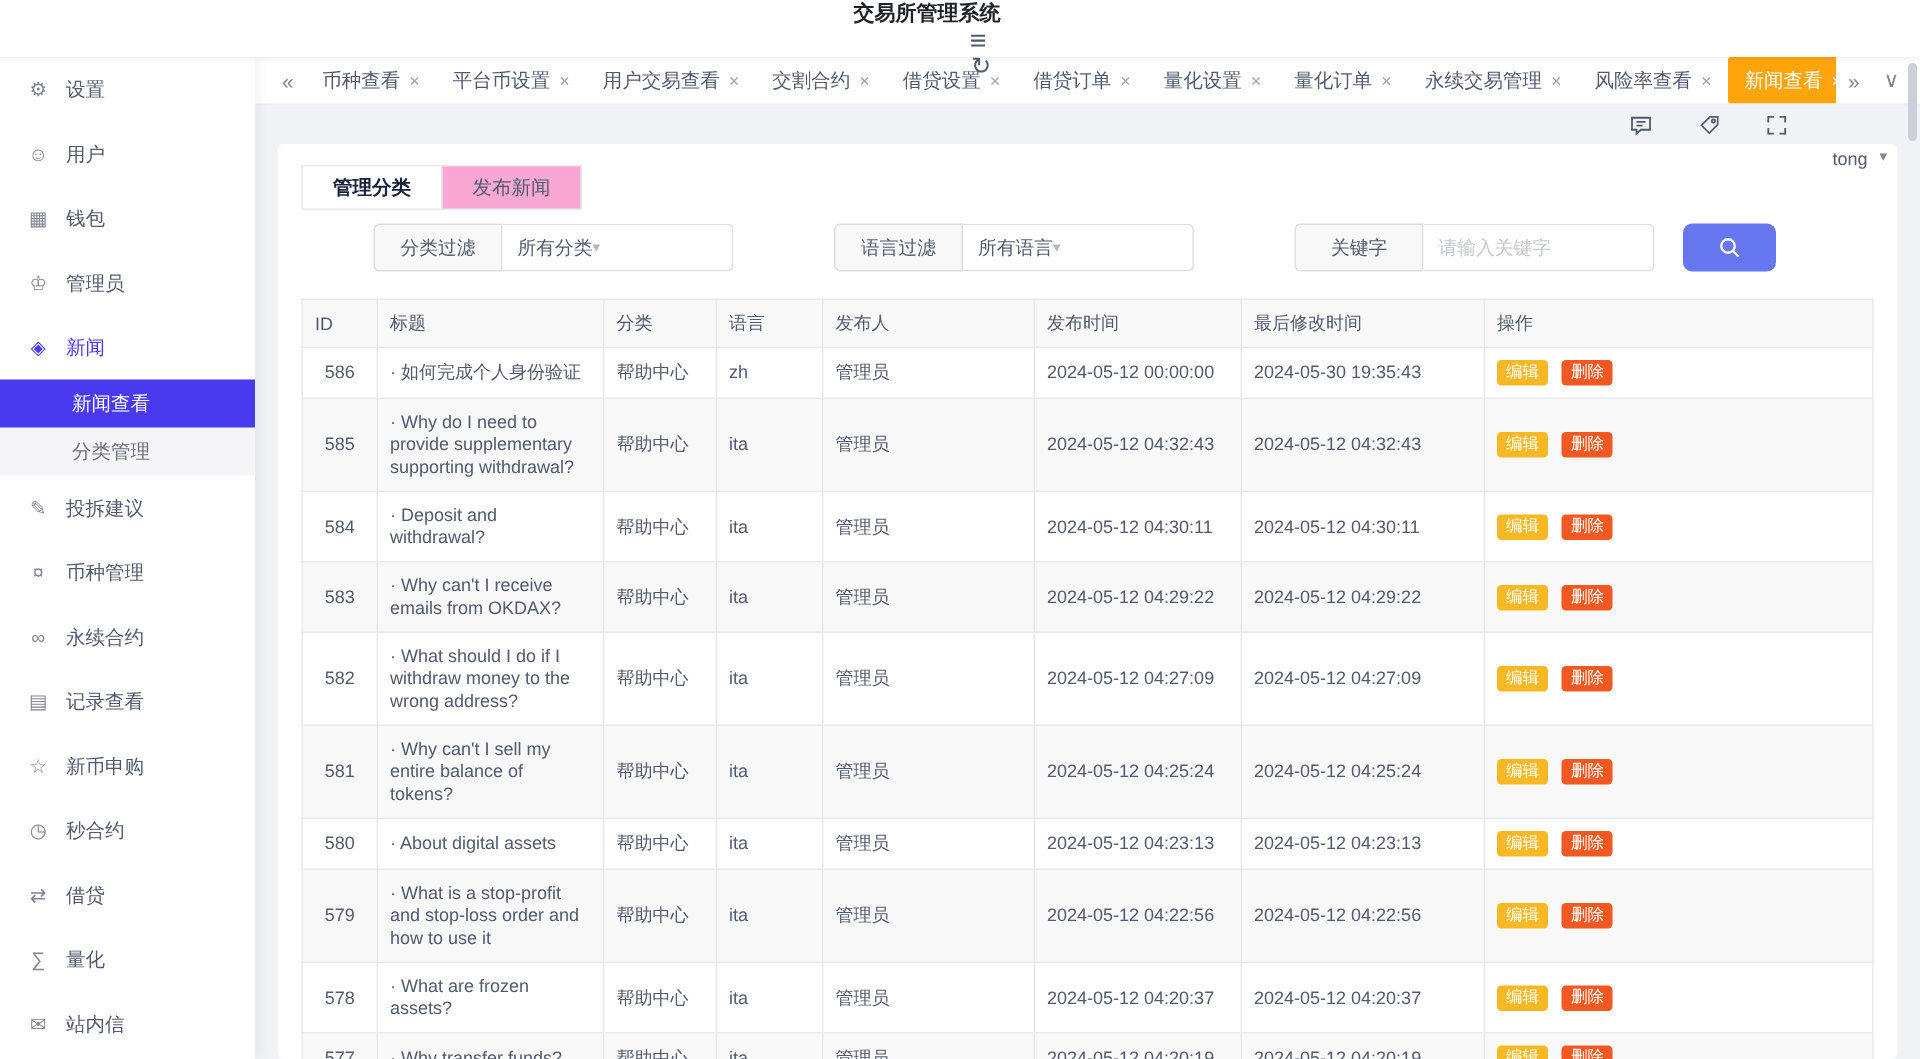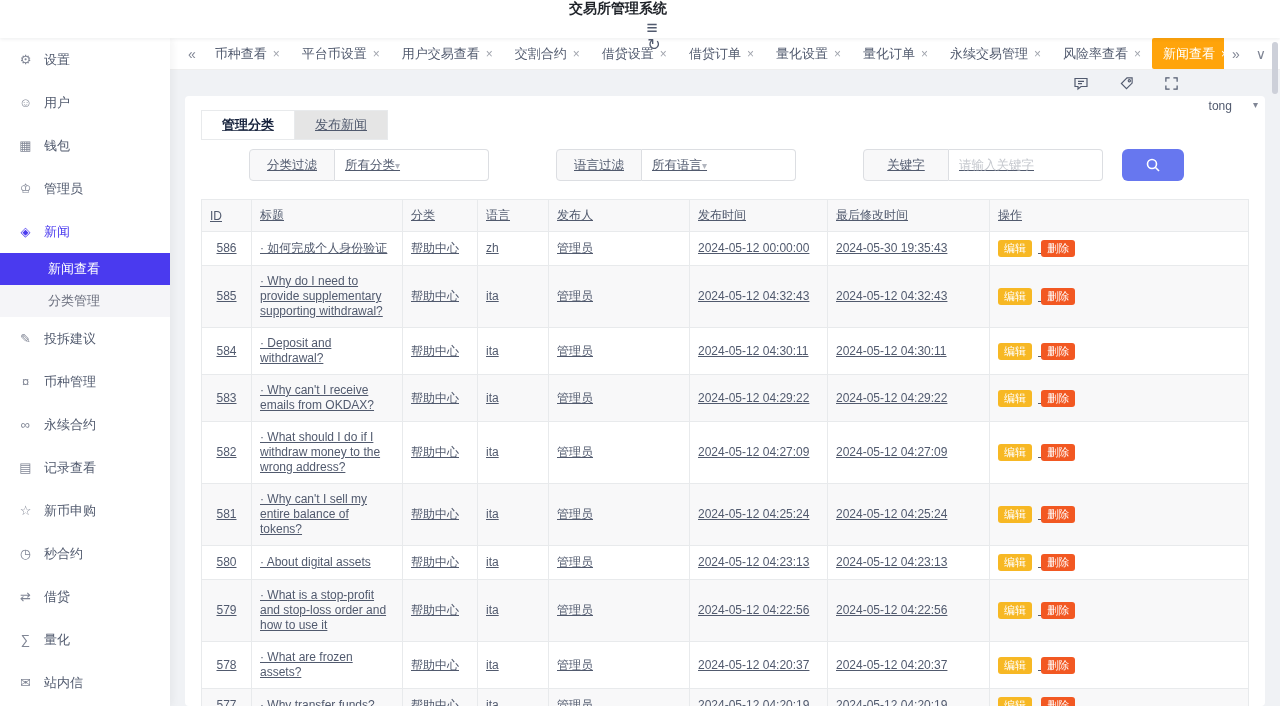--- a/index.html
+++ b/index.html
@@ -6,21 +6,21 @@
   html,body{width:1280px;height:706px;overflow:hidden;}
   body{font-family:"Liberation Sans","DejaVu Sans",sans-serif;background:#f0f2f5;color:#515a6e;font-size:12px;}
 
   
   .topbar{height:38px;background:#fff;display:flex;align-items:center;position:relative;z-index:6;box-shadow:0 1px 4px rgba(0,21,41,.08);flex-direction:column;}
   .brand{width:170px;padding-left:14px;font-size:14px;font-weight:bold;color:#1f2329;white-space:nowrap;}
   .tb-icon{color:#515a6e;display:inline-flex;align-items:center;justify-content:center;cursor:pointer;line-height:1;}
   .icon-menu{font-size:19px;margin-left:24px;}
   .icon-refresh{font-size:16px;margin-left:28px;}
   .topbar-right{margin-left:auto;display:flex;align-items:center;gap:30px;padding-right:22px;}
-  .user-menu{font-size:12px;color:#515a6e;display:flex;align-items:flex-start;gap:21px;cursor:pointer;margin-top:46px;}
+  .user-menu{font-size:12px;color:#515a6e;display:flex;align-items:flex-start;gap:8px;cursor:pointer;margin-top:46px;}
   .caret{font-size:10px;color:#808695;}
 
   
   .main{display:flex;height:668px;}
   .sidebar{width:170px;background:#fff;box-shadow:2px 0 8px rgba(29,35,41,.06);z-index:4;flex-shrink:0;}
   .side-item{height:43px;display:flex;align-items:center;gap:11px;padding-left:18px;font-size:13px;color:#515a6e;cursor:pointer;white-space:nowrap;}
   .side-ico{width:15px;font-size:13px;color:#808695;text-align:center;flex-shrink:0;}
   .side-item.active{color:#4a3aef;}
   .side-item.active .side-ico{color:#4a3aef;}
   .submenu{background:#f5f5f8;}
@@ -30,24 +30,24 @@
   .right{flex:1;display:flex;flex-direction:column;min-width:0;}
   .tabbar{height:32px;background:#fff;display:flex;align-items:center;padding:0 6px 0 10px;border-bottom:1px solid #efefef;}
   .tab-chev{color:#808695;font-size:14px;padding:0 8px;cursor:pointer;flex-shrink:0;}
   .tabs{flex:1;display:flex;align-items:stretch;height:100%;overflow:hidden;}
   .tab{display:flex;align-items:center;gap:6px;padding:0 11px;font-size:13px;color:#515a6e;cursor:pointer;white-space:nowrap;}
   .tab-close{font-size:12px;color:#a0a4ad;cursor:pointer;}
   .tab.active{background:#ffa40b;color:#fff;border-radius:2px;}
   .tab.active .tab-close{color:#fff;}
 
   
-  .content{flex:1;padding:26px 15px 0;overflow:hidden;text-decoration:underline;}
+  .content{flex:1;padding:26px 15px 0;overflow:hidden;}
   .card{background:#fff;border-radius:4px;height:100%;padding:14px 16px;overflow:hidden;}
   .card-tabs{display:flex;}
-  .card-tab{height:30px;line-height:28px;padding:0 20px;border:1px solid #e8eaec;background:#e5e5e5;font-size:13px;color:#515a6e;cursor:pointer;}
+  .card-tab{height:30px;line-height:28px;padding:0 20px;border:1px solid #e8eaec;background:#f9a8d4;font-size:13px;color:#515a6e;cursor:pointer;}
   .card-tab.active{background:#fff;color:#17233d;font-weight:bold;}
   .card-tab + .card-tab{border-left:none;}
 
   .filter-row{display:flex;align-items:center;margin-top:9px;}
   .filter-group{display:flex;margin-right:19px;}
   .filter-label{width:86px;height:32px;line-height:30px;text-align:center;border:1px solid #dcdee2;background:#f8f8f9;border-radius:4px 0 0 4px;font-size:12.5px;color:#515a6e;margin-left:48px;}
   .filter-select{width:154px;height:32px;border:1px solid #dcdee2;border-left:none;border-radius:0 4px 4px 0;display:flex;align-items:center;padding:0 10px;font-size:12.5px;color:#515a6e;cursor:pointer;background:#fff;}
   .sel-arrow{font-size:10px;color:#b2b6bf;}
   .filter-input{width:154px;height:32px;border:1px solid #dcdee2;border-left:none;border-radius:0 4px 4px 0;padding:0 10px;font-size:12.5px;color:#515a6e;outline:none;font-family:inherit;}
   .filter-input::placeholder{color:#c5c8ce;}

